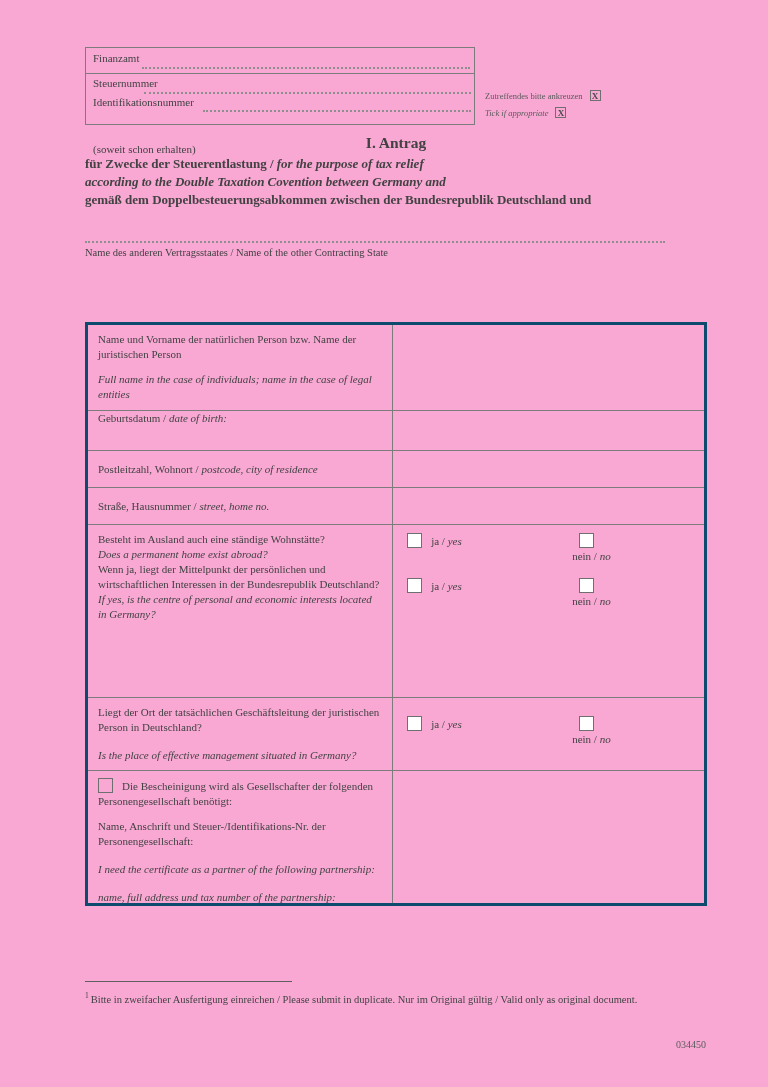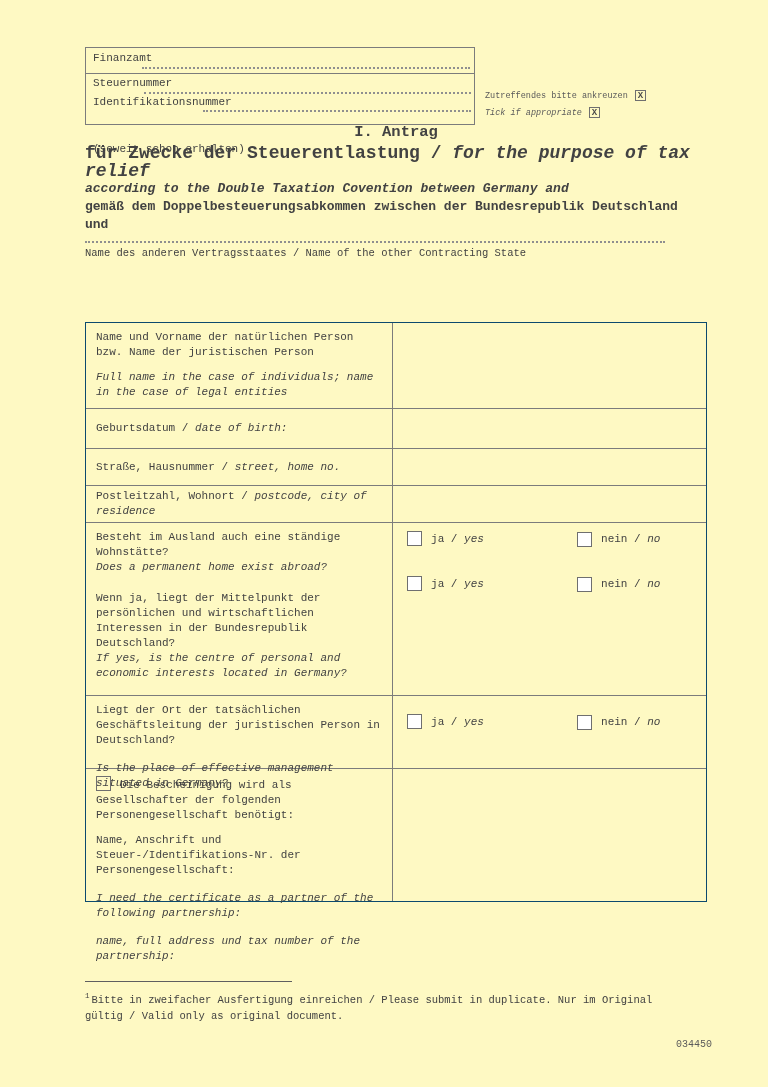--- a/index.html
+++ b/index.html
@@ -1,21 +1,21 @@
 <!DOCTYPE html>
 <html><head>
 <meta charset="utf-8">
 <style>
   * { margin:0; padding:0; box-sizing:border-box; }
   html,body { background:#ffffff; }
   .page {
     position:relative;
     width:768px; height:1087px;
-    background:#fef9c3;
-    font-family:Liberation Mono, monospace;
+    background:#f9a8d4;
+    font-family:Liberation Serif, serif;
     color:#424242;
     overflow:hidden;
   }
   .en { font-style:italic; }
 
   
   .hdr-box {
     position:absolute; left:85px; top:47px; width:390px; height:78px;
     border:1px solid #7c7c7c;
   }
@@ -26,53 +26,53 @@
 
   .tick-area { position:absolute; left:485px; top:88px; font-size:8.5px; color:#5a5a5a; }
   .tick-row { display:flex; align-items:center; height:15px; margin-bottom:2px; }
   .xbox {
     display:inline-block; width:11px; height:11px; margin-left:7px;
     border:1px solid #6f6f6f; font-size:9px; line-height:10px;
     text-align:center; color:#4a4a4a; font-style:normal; font-weight:bold;
   }
 
   
-  .title-block { position:absolute; left:85px; top:123px; width:622px; }
+  .title-block { position:absolute; left:85px; top:134px; width:622px; }
   .t1 { font-size:15.5px; font-weight:bold; text-align:center; }
   .t2 { font-size:15.5px; font-weight:bold; margin-top:6px; }
   .t2 sup { font-size:9px; }
-  .t3 { font-size:18px; font-weight:bold; margin-top:3px; line-height:18px; }
+  .t3 { font-size:13px; font-weight:bold; margin-top:3px; line-height:18px; }
   .t4 { font-size:13px; font-weight:bold; line-height:18px; }
 
   
   .state-dots { position:absolute; left:85px; top:241px; width:580px; border-bottom:2px dotted #8f8f8f; }
   .state-caption { position:absolute; left:85px; top:247px; font-size:10.5px; }
 
   
   .sec-a { position:absolute; left:85px; top:288px; font-size:12.5px; font-weight:bold; }
 
   
-  .tbl { position:absolute; left:85px; top:322px; width:622px; border:1px solid #0c4a6e; font-size:11px; line-height:15px; }
+  .tbl { position:absolute; left:85px; top:322px; width:622px; border:3px solid #0c4a6e; font-size:11px; line-height:15px; }
   .trow { display:flex; border-top:1px solid #7c7c7c; }
   .trow:first-child { border-top:none; }
   .cell-l { width:308px; border-right:1px solid #7c7c7c; padding:7px 12px 7px 10px; }
   .cell-r { width:314px; position:relative; }
   .r1 { height:85px; }
-  .r2 { height:40px; } .r2 .cell-l { display:flex; align-items:center; padding-top:0; padding-bottom:0; }
+  .r2 { height:40px; } .r2 .cell-l { display:flex; padding-top:0; padding-bottom:0; }
   .r3 { height:37px; } .r3 .cell-l { display:flex; align-items:center; padding-top:0; padding-bottom:0; }
   .r4 { height:37px; } .r4 .cell-l { display:flex; align-items:center; padding-top:0; padding-bottom:0; }
   .r5 { height:173px; }
   .r6 { height:73px; }
   .r7 { height:133px; }
-  .grp-b { margin-top:16px; }
+  .grp-b { margin-top:0; }
   .grp-c { margin-top:20px; }
   .cbrow { position:absolute; left:14px; display:flex; align-items:flex-start; }
   .cb { width:15px; height:15px; border:1px solid #6f6f6f; background:#fff; flex:none; }
   .cb-lab { margin-left:9px; margin-top:1px; }
-  .cb-no { position:absolute; left:184px; display:flex; align-items:center; }
+  .cb-no { position:absolute; left:170px; display:flex; align-items:center;flex-direction:column; }
   .inline-cb {
     display:inline-block; width:15px; height:15px; border:1px solid #6f6f6f;
     vertical-align:-3px; margin-right:9px;
   }
   .p-gap { margin-top:10px; }
   .p-gap-lg { margin-top:13px; }
 
   
   .foot-rule { position:absolute; left:85px; top:981px; width:207px; border-top:1px solid #5f5f5f; }
   .footnote { position:absolute; left:85px; top:988px; width:600px; font-size:10.5px; line-height:16px; }
@@ -130,30 +130,30 @@
       <div class="cell-r"></div>
     </div>
 
     <div class="trow r2">
       <div class="cell-l">
         <span><span>Geburtsdatum / </span><span class="en">date of birth:</span></span>
       </div>
       <div class="cell-r"></div>
     </div>
 
+    <div class="trow r4">
+      <div class="cell-l">
+        <span><span>Postleitzahl, Wohnort / </span><span class="en">postcode, city of residence</span></span>
+      </div>
+      <div class="cell-r"></div>
+    </div>
+
     <div class="trow r3">
       <div class="cell-l">
         <span><span>Straße, Hausnummer / </span><span class="en">street, home no.</span></span>
-      </div>
-      <div class="cell-r"></div>
-    </div>
-
-    <div class="trow r4">
-      <div class="cell-l">
-        <span><span>Postleitzahl, Wohnort / </span><span class="en">postcode, city of residence</span></span>
       </div>
       <div class="cell-r"></div>
     </div>
 
     <div class="trow r5">
       <div class="cell-l">
         <div>
           <div>Besteht im Ausland auch eine ständige Wohnstätte?</div>
           <div class="en">Does a permanent home exist abroad?</div>
         </div>

